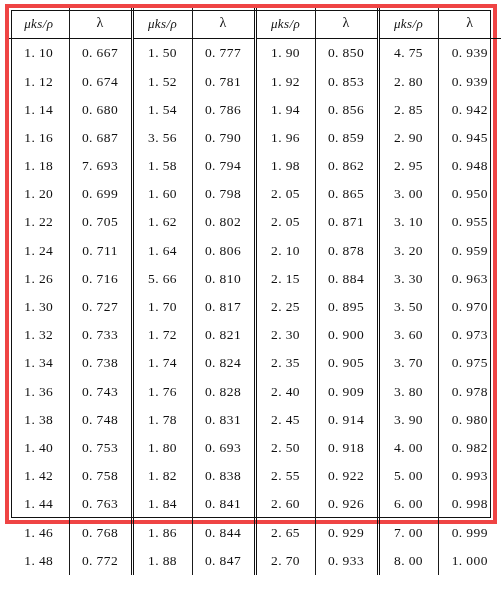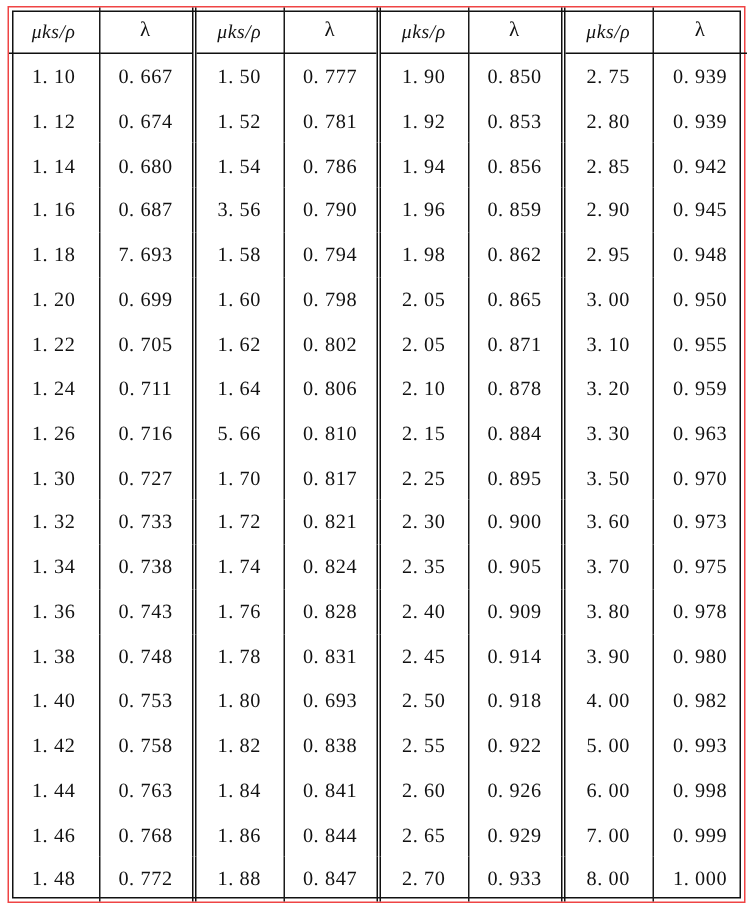--- a/index.html
+++ b/index.html
@@ -13,23 +13,23 @@
     font-family: "Liberation Serif", "DejaVu Serif", serif;
     color: #111111;
     overflow: hidden;
   }
 
   #table-frame {
     position: absolute;
     left: 5px;
     top: 4px;
     width: 492px;
-    height: 598px;
+    height: 520px;
     box-sizing: border-box;
-    border: 1px solid #ef4444;
+    border: 4px solid #ef4444;
     background: #ffffff;
   }
   
   #table-frame::before {
     content: "";
     position: absolute;
     left: 2px; top: 2px; right: 2px; bottom: 2px;
     border: 1px solid #111111;
     pointer-events: none;
   }
@@ -116,21 +116,21 @@
       </tr>
     </thead>
     <tbody id="table-body">
         <tr>
           <td class="sep-thin">1. 10</td>
           <td class="sep-group">0. 667</td>
           <td class="sep-thin">1. 50</td>
           <td class="sep-group">0. 777</td>
           <td class="sep-thin">1. 90</td>
           <td class="sep-group">0. 850</td>
-          <td class="sep-thin">2. 75</td>
+          <td class="sep-thin">4. 75</td>
           <td class="">0. 939</td>
         </tr>
         <tr>
           <td class="sep-thin">1. 12</td>
           <td class="sep-group">0. 674</td>
           <td class="sep-thin">1. 52</td>
           <td class="sep-group">0. 781</td>
           <td class="sep-thin">1. 92</td>
           <td class="sep-group">0. 853</td>
           <td class="sep-thin">2. 80</td>

